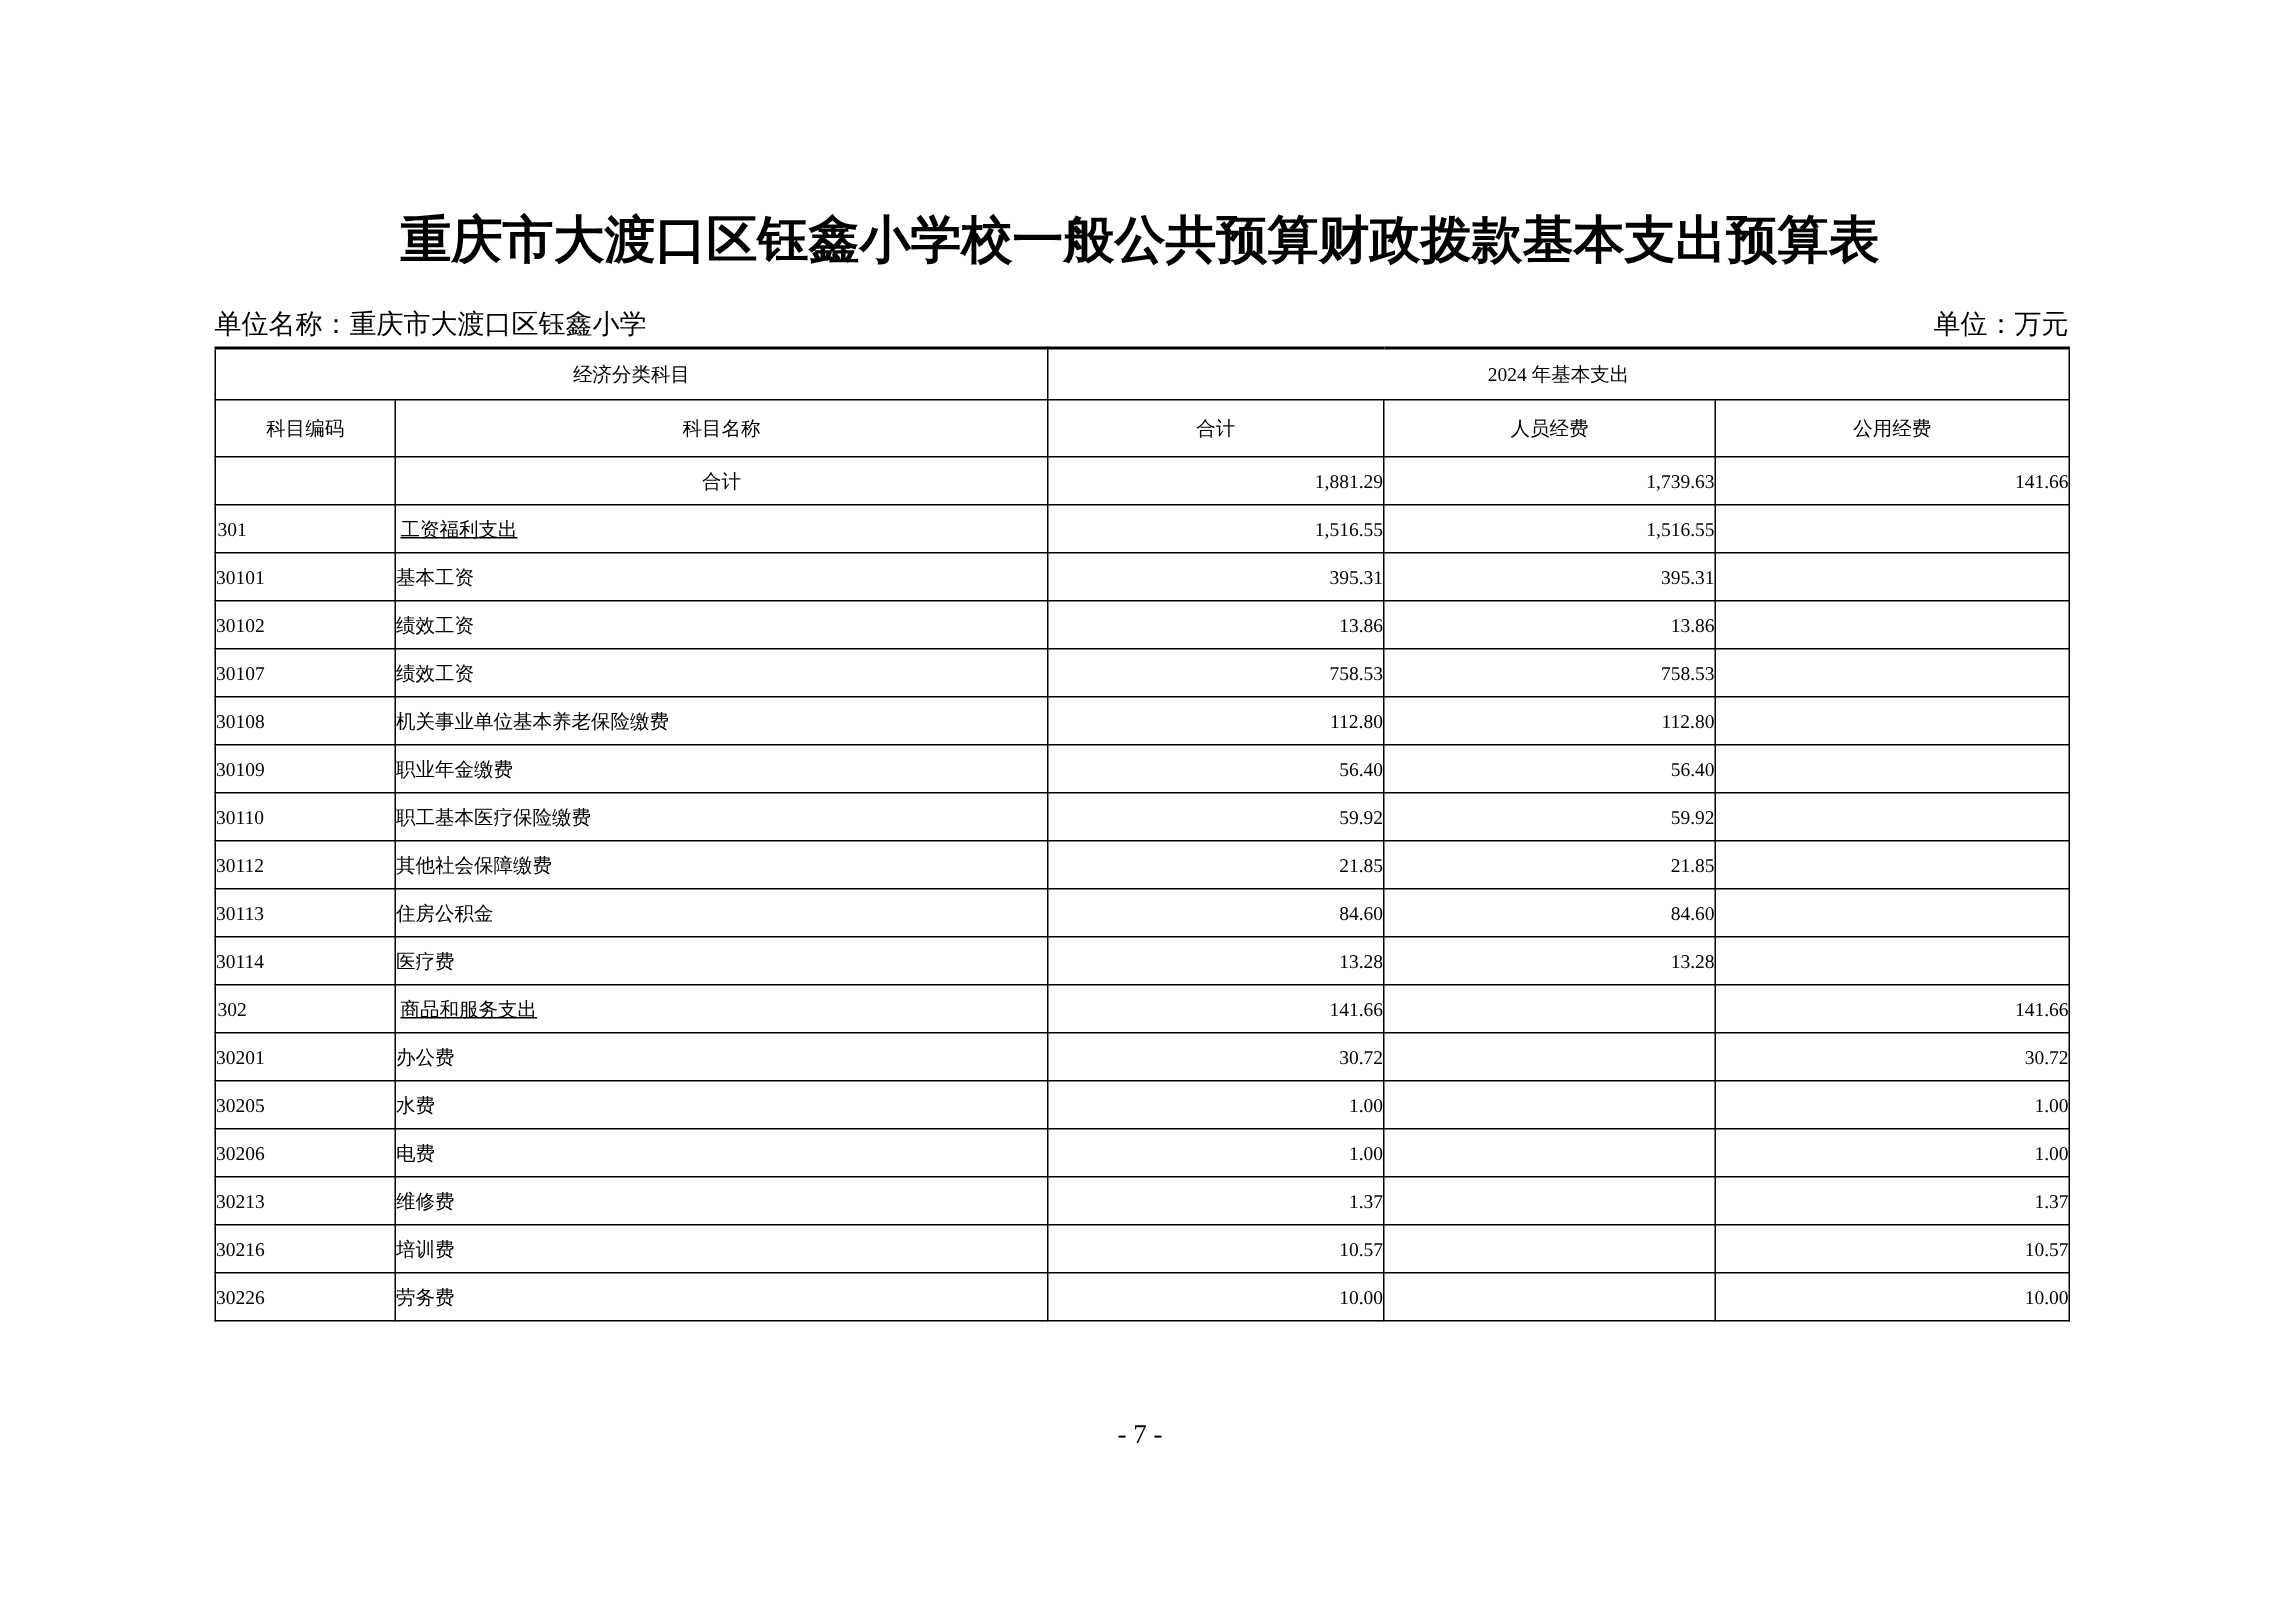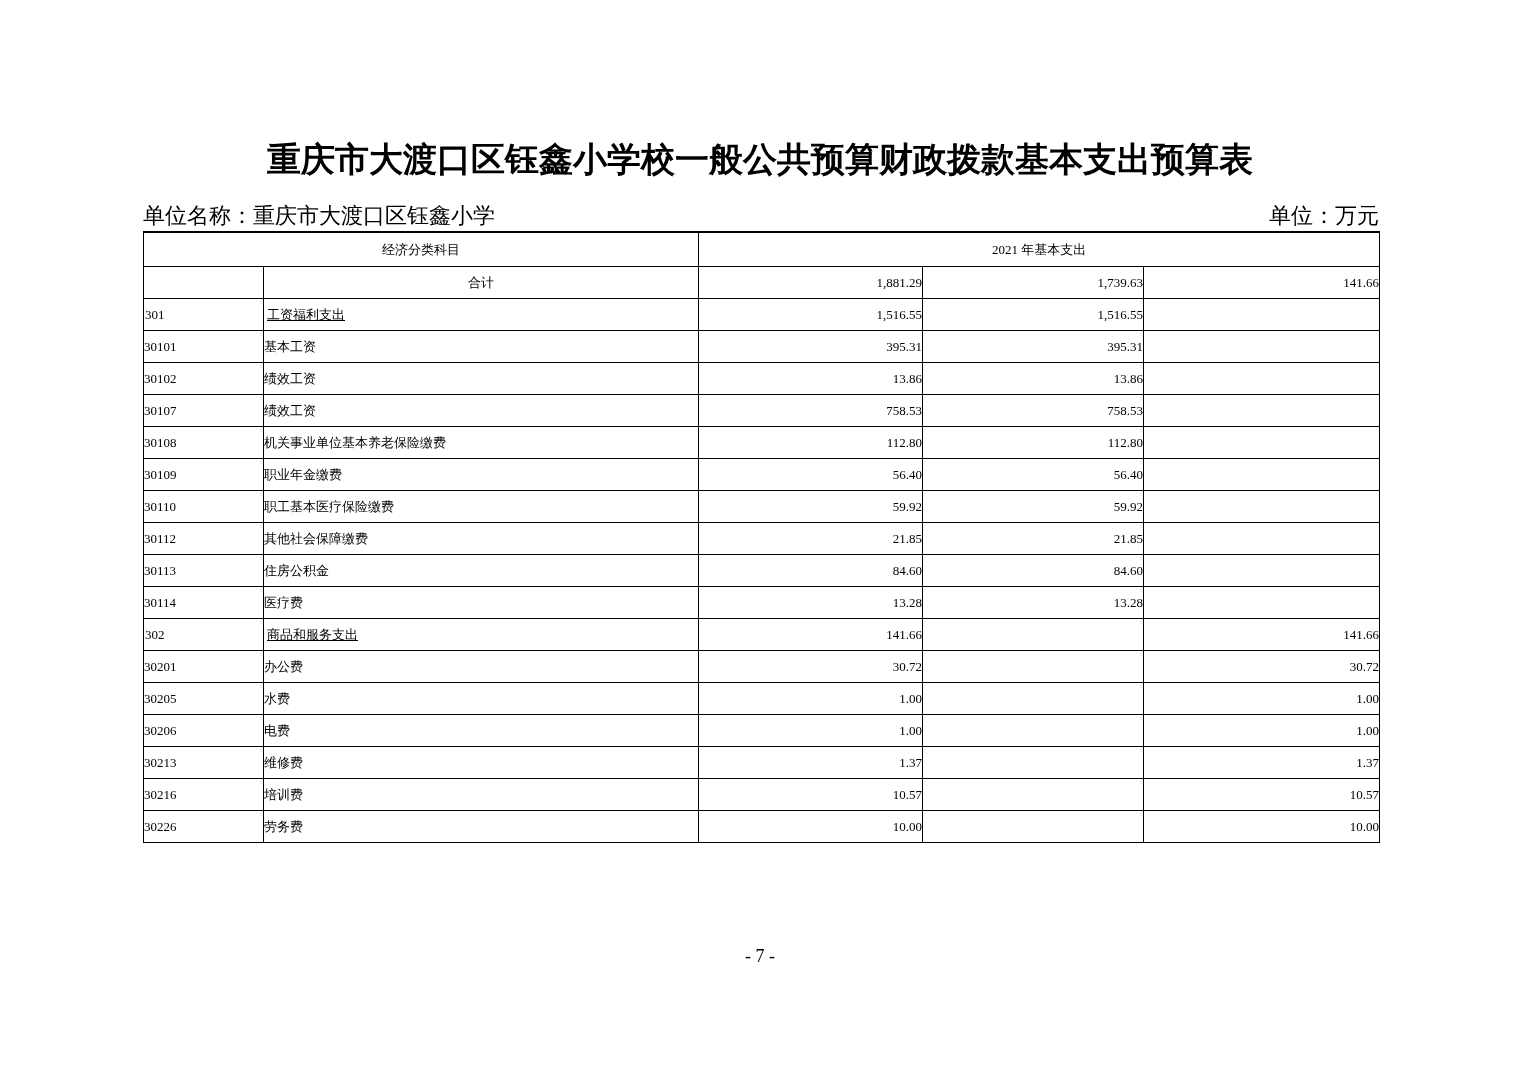--- a/index.html
+++ b/index.html
@@ -35,21 +35,21 @@
     color: #000000;
   }
   .meta-row {
     position: absolute;
     top: 205px;
     left: 143px;
     width: 1236px;
     display: flex;
     justify-content: space-between;
     align-items: flex-end;
-    font-size: 22px;
+    font-size: 18px;
     line-height: 22px;
   }
   table.budget {
     position: absolute;
     top: 231px;
     left: 143px;
     width: 1236px;
     border-collapse: collapse;
     table-layout: fixed;
     font-size: 13px;
@@ -103,21 +103,28 @@
     <colgroup>
       <col style="width:120px">
       <col style="width:435px">
       <col style="width:224px">
       <col style="width:221px">
       <col style="width:236px">
     </colgroup>
     <thead>
       <tr class="group-row">
         <th colspan="2">经济分类科目</th>
-        <th colspan="3">2021 年基本支出</th>
+        <th colspan="3">2024 年基本支出</th>
+      </tr>
+      <tr class="col-row">
+        <th>科目编码</th>
+        <th>科目名称</th>
+        <th>合计</th>
+        <th>人员经费</th>
+        <th>公用经费</th>
       </tr>
     </thead>
     <tbody>
         <tr class="total">
           <td class="code"></td>
           <td class="name">合计</td>
           <td class="num">1,881.29</td>
           <td class="num">1,739.63</td>
           <td class="num">141.66</td>
         </tr>

